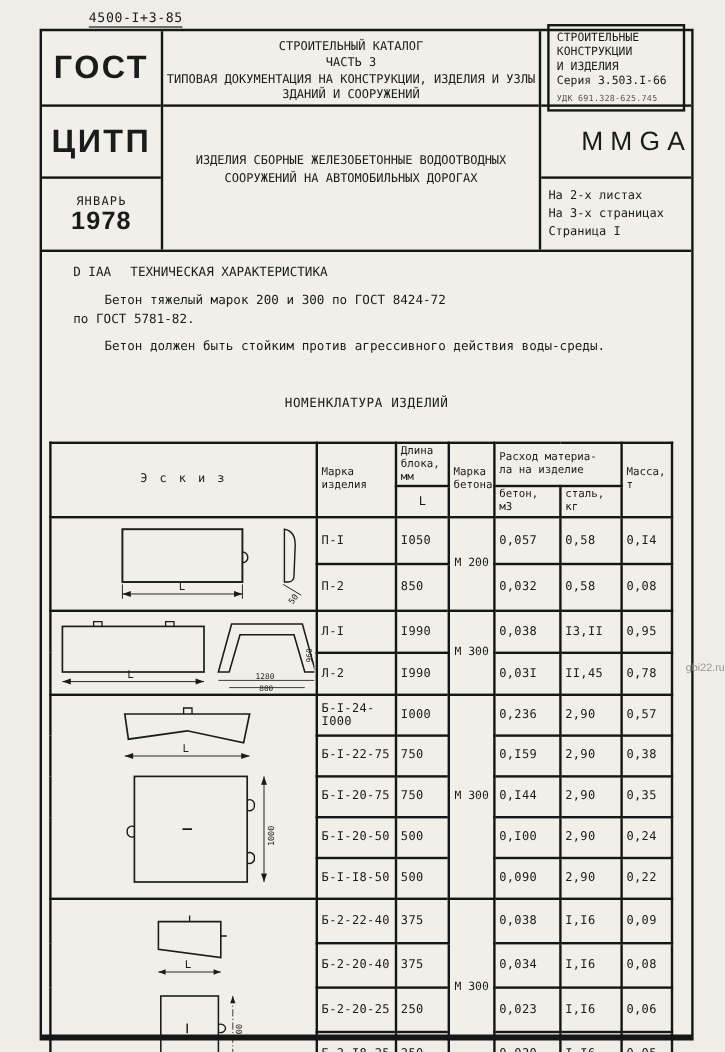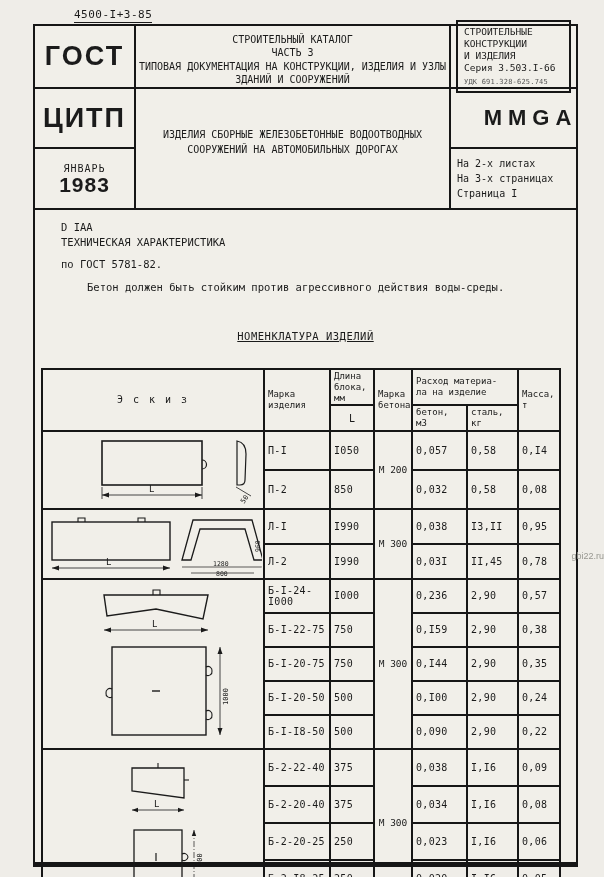--- a/index.html
+++ b/index.html
@@ -35,29 +35,29 @@
   }
   .date-month{font-size:10px;letter-spacing:1px;}
   .date-year{font-family:"Liberation Sans",sans-serif;font-weight:bold;font-size:21px;letter-spacing:1px;line-height:1;}
   .catalog-cell{font-size:10px;text-align:center;line-height:1.35;padding-top:6px;}
   .title-cell{font-size:10px;text-align:center;line-height:1.5;justify-content:flex-start;padding-top:38px;white-space:pre-line;}
   .series-box{
     margin:4px 5px;border:2px solid #161616;flex:1;align-self:stretch;
     font-size:9.5px;line-height:1.25;padding:4px 6px;box-sizing:border-box;
   }
   .series-udk{font-size:7px;color:#555;margin-top:5px;letter-spacing:.2px;}
-  .mmga{font-family:"Liberation Sans",sans-serif;font-weight:bold;font-size:22px;letter-spacing:6px;margin-left:34px;}
+  .mmga{font-family:"Liberation Sans",sans-serif;font-weight:normal;font-size:22px;letter-spacing:6px;margin-left:34px;}
   .sheets-cell{font-size:10px;line-height:1.5;align-items:flex-start;padding-left:6px;white-space:pre-line;}
   
   .tech{padding:10px 10px 0 26px;font-size:10.5px;line-height:1.4;height:104px;box-sizing:border-box;}
-  .tech-head{display:flex;gap:0;margin-bottom:8px;flex-direction:column;}
+  .tech-head{display:flex;gap:16px;margin-bottom:8px;}
   .tech-para{margin:0 0 2px 0;}
   .indent{text-indent:26px;}
   .tech-last{margin-top:8px;text-indent:26px;}
-  .nomen-title{text-align:center;font-size:10.5px;margin:16px 0 0 0;letter-spacing:.5px;text-decoration:underline;}
+  .nomen-title{text-align:center;font-size:10.5px;margin:16px 0 0 0;letter-spacing:.5px;}
   
   table.nomen{
     border-collapse:collapse;margin:26px 0 0 6px;
     font-size:10px;table-layout:fixed;width:518px;
   }
   table.nomen td,table.nomen th{
     border:2px solid #161616;padding:1px 3px;vertical-align:middle;
     font-weight:normal;overflow:hidden;
   }
   th.h-main{font-size:9px;line-height:1.2;text-align:left;white-space:pre-line;vertical-align:top;padding-top:3px;}
@@ -86,21 +86,21 @@
   <div class="head">
     <div class="col col-left">
       <div class="hcell hc-1">
         <span class="big-org">ГОСТ</span>
       </div>
       <div class="hcell hc-2">
         <span class="big-org">ЦИТП</span>
       </div>
       <div class="hcell hc-3">
         <span class="date-month">ЯНВАРЬ</span>
-        <span class="date-year">1983</span>
+        <span class="date-year">1978</span>
       </div>
     </div>
 
     <div class="col">
       <div class="hcell hc-1 catalog-cell">
         <div>СТРОИТЕЛЬНЫЙ КАТАЛОГ</div>
         <div>ЧАСТЬ 3</div>
         <div>ТИПОВАЯ ДОКУМЕНТАЦИЯ НА КОНСТРУКЦИИ, ИЗДЕЛИЯ И УЗЛЫ</div>
         <div>ЗДАНИЙ И СООРУЖЕНИЙ</div>
       </div>
@@ -125,20 +125,21 @@
 На 3-х страницах
 Страница I</div>
     </div>
   </div>
 
   <div class="tech">
     <div class="tech-head">
       <span>D IAA</span>
       <span>ТЕХНИЧЕСКАЯ ХАРАКТЕРИСТИКА</span>
     </div>
+    <p class="tech-para indent">Бетон тяжелый марок 200 и 300 по ГОСТ 8424-72</p>
     <p class="tech-para">по ГОСТ 5781-82.</p>
     <p class="tech-para tech-last">Бетон должен быть  стойким против агрессивного действия воды-среды.</p>
   </div>
 
   <div class="nomen-title">НОМЕНКЛАТУРА ИЗДЕЛИЙ</div>
 
   <table class="nomen">
     <colgroup>
       <col style="width:222px">
         <col style="width:66px">

